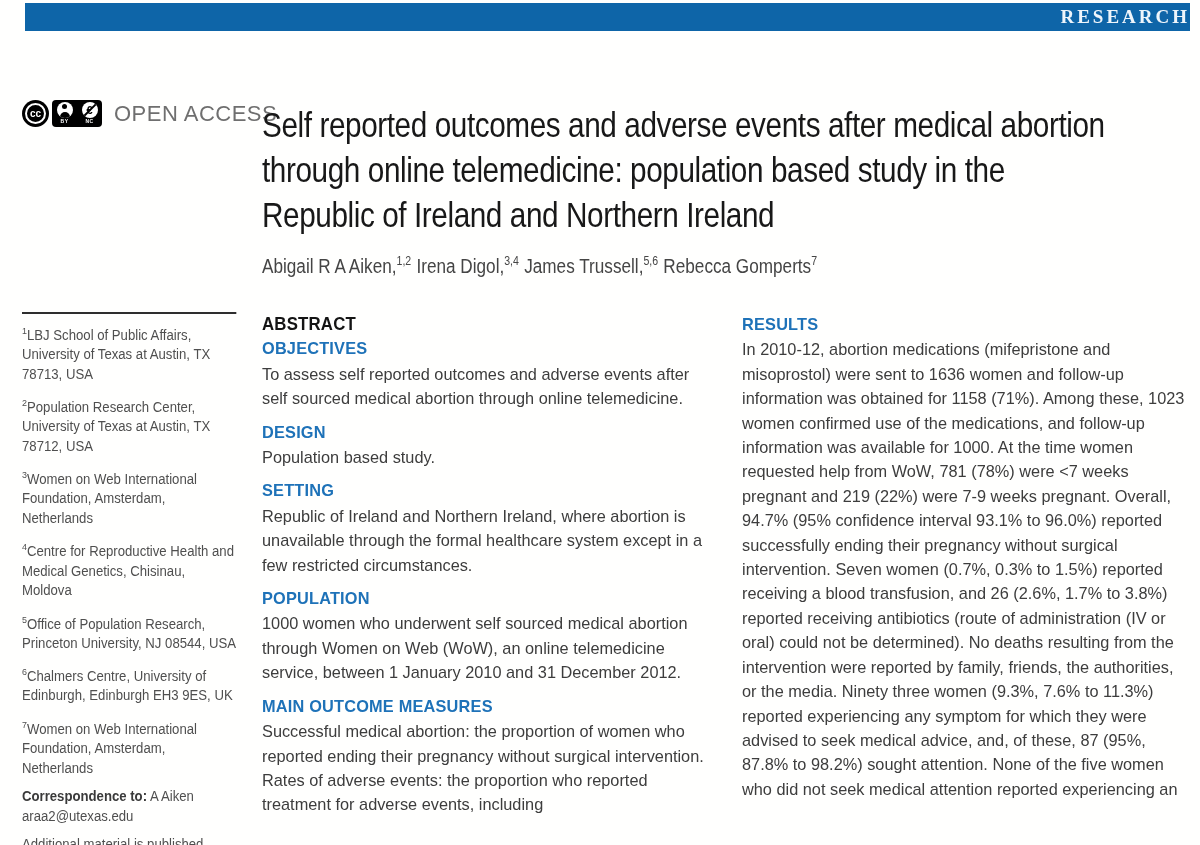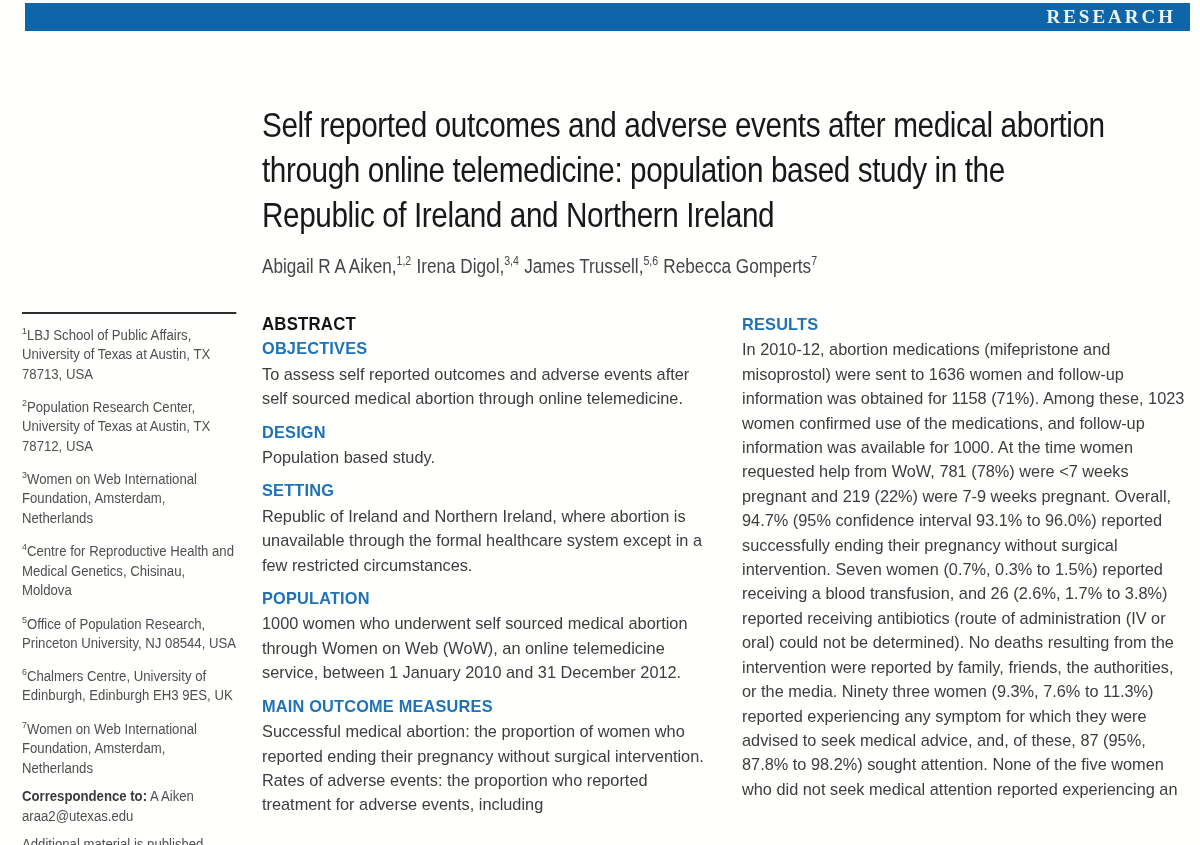--- a/index.html
+++ b/index.html
@@ -7,21 +7,20 @@
   body { font-family: "Liberation Sans", sans-serif; }
   #page {
     position: relative; width: 1200px; height: 845px;
     background: #fffffe; overflow: hidden;
   }
 
   
   .top-bar {
     position: absolute; left: 25px; top: 3px; width: 1165px; height: 28px;
     background: #0e65a8; display: flex; align-items: center; justify-content: flex-end;
-    padding-right: 14px;
   }
   .top-bar .research {
     font-family: "Liberation Serif", serif; font-weight: bold;
     font-size: 19px; letter-spacing: 3px; color: #eef5fb;
   }
 
   
   .oa-row { position: absolute; left: 22px; top: 100px; display: flex; align-items: center; }
   .cc-circle {
     width: 27px; height: 27px; border-radius: 50%; background: #000;
@@ -89,20 +88,42 @@
 </style>
 </head>
 <body>
 
 <div id="page">
 
   <div class="top-bar">
     <span class="research">RESEARCH</span>
   </div>
 
+  <div class="oa-row">
+    <span class="cc-circle">
+      <span class="cc-inner">cc</span>
+    </span>
+    <span class="cc-rect">
+      <span class="cc-unit">
+        <span class="cc-glyph">
+          <span class="person-head"></span>
+            <span class="person-body"></span>
+        </span>
+        <span class="cc-sub">BY</span>
+      </span>
+      <span class="cc-unit">
+        <span class="cc-glyph">
+          <span>€</span>
+          <span class="nc-strike"></span>
+        </span>
+        <span class="cc-sub">NC</span>
+      </span>
+    </span>
+    <span class="oa-label">OPEN ACCESS</span>
+  </div>
 
   <h1 class="title-block">
     <div>Self reported outcomes and adverse events after medical abortion</div>
     <div>through online telemedicine: population based study in the</div>
     <div>Republic of Ireland and Northern Ireland</div>
   </h1>
 
   <div class="authors">
     <span>Abigail R A Aiken,</span><sup>1,2</sup><span>Irena Digol,</span><sup>3,4</sup><span>James Trussell,</span><sup>5,6</sup><span>Rebecca Gomperts</span><sup>7</sup>
   </div>

